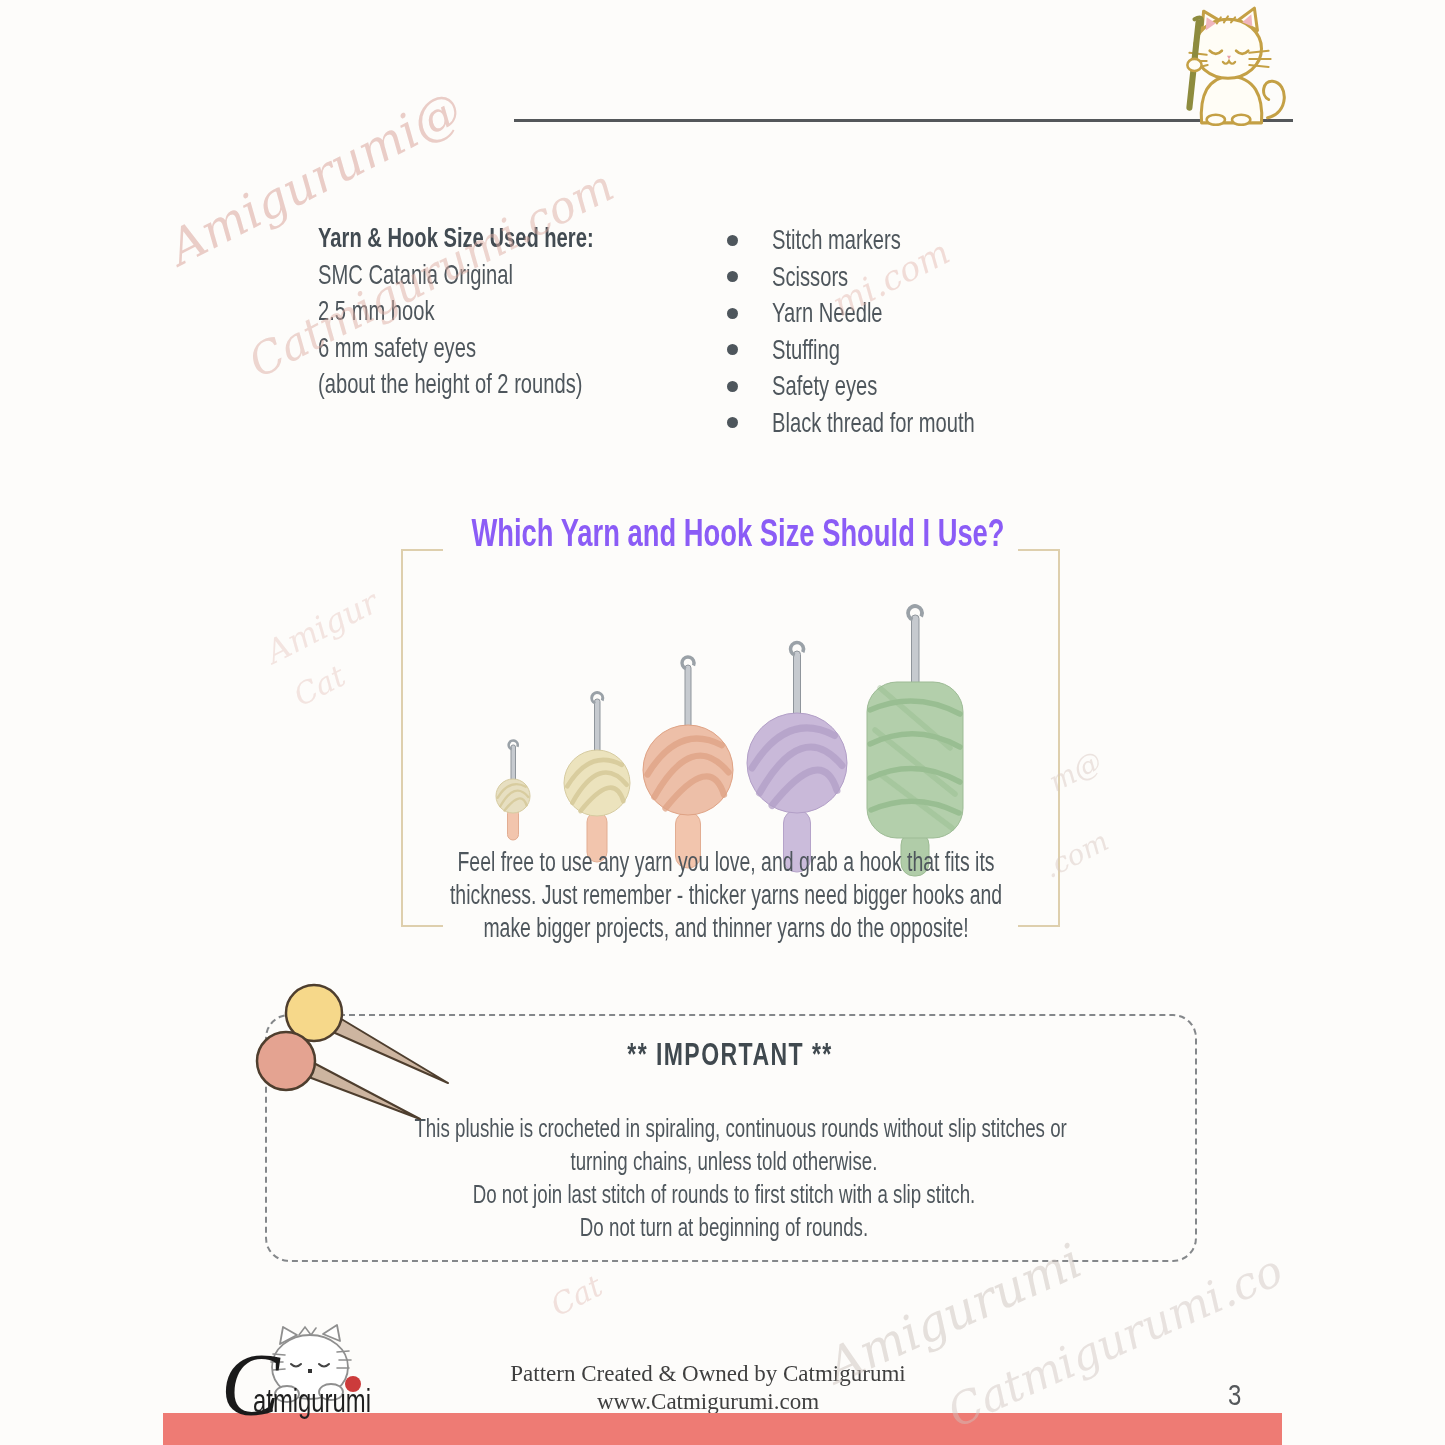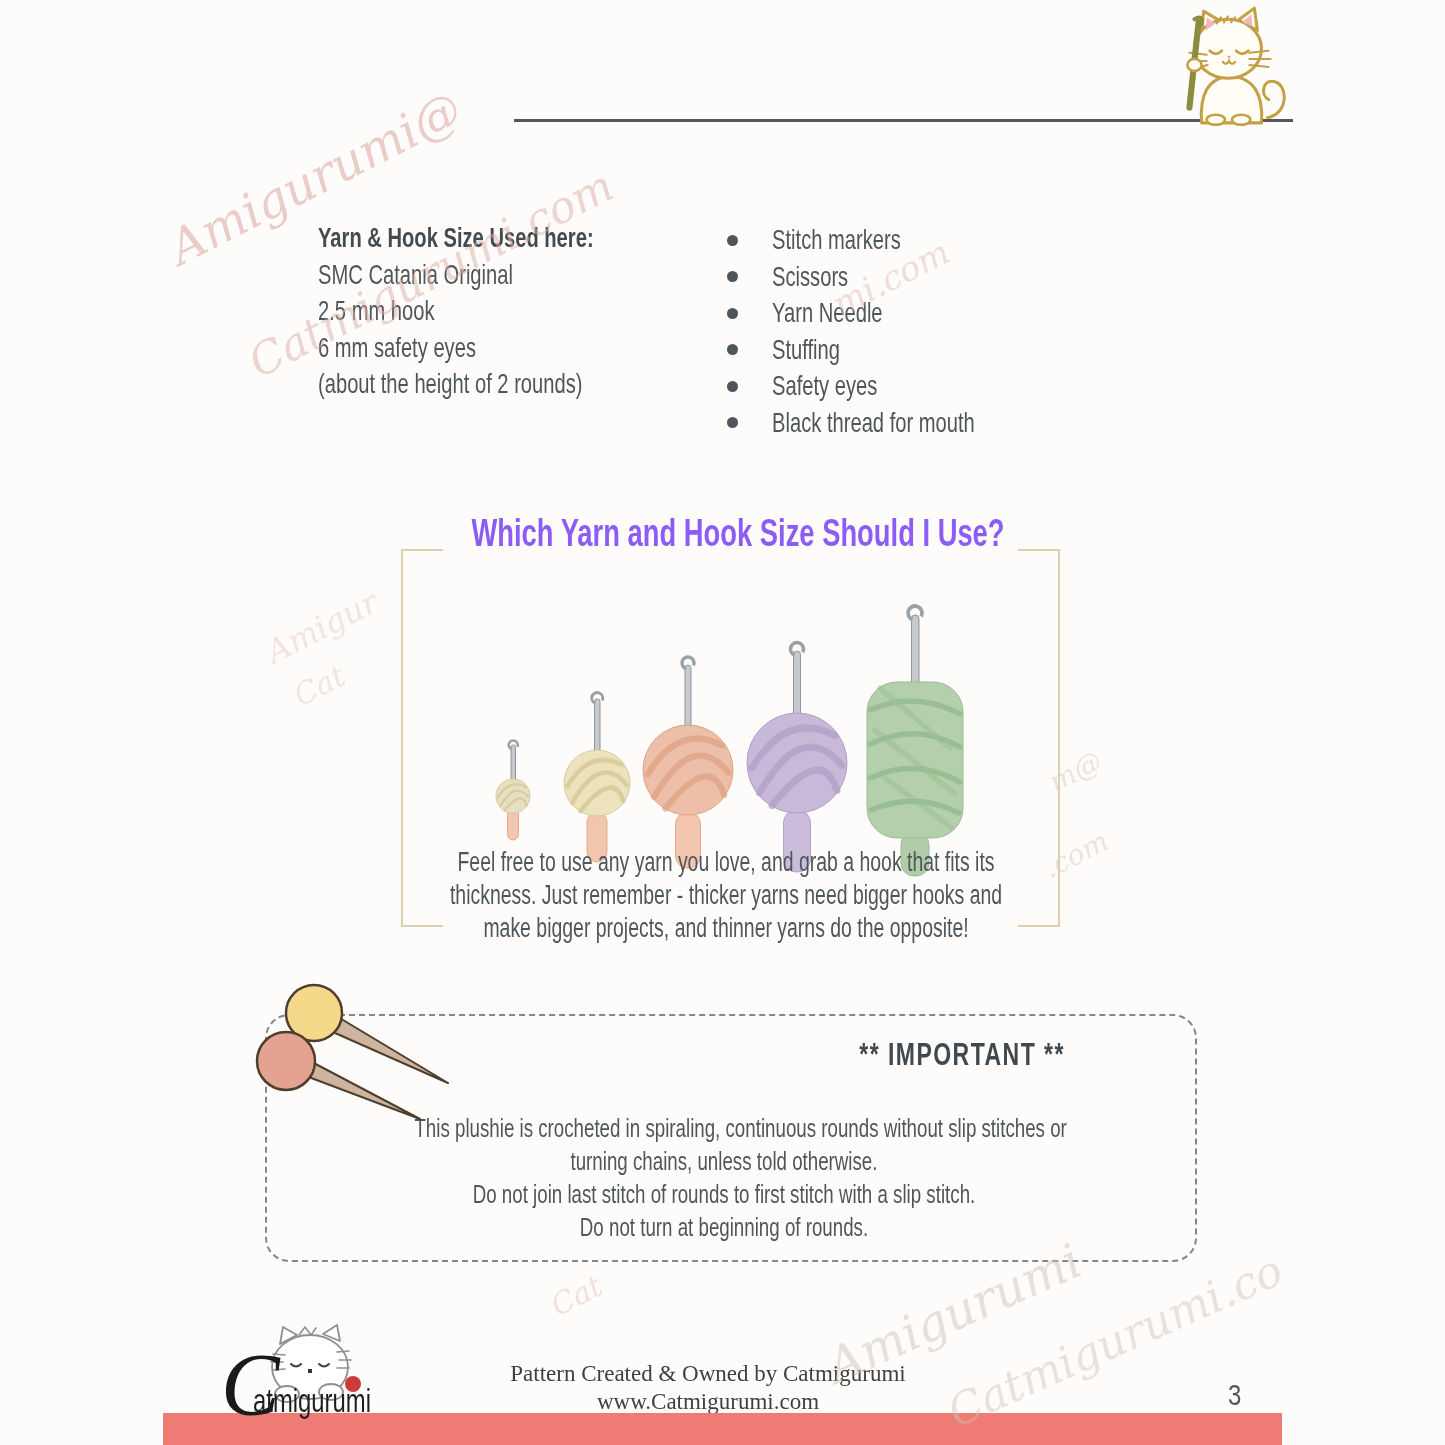--- a/index.html
+++ b/index.html
@@ -27,21 +27,21 @@
   
   .yg-title{left:318px;top:512px;width:840px;text-align:center;font-size:38px;font-weight:700;color:#8b5cf6;white-space:nowrap;}
   .bracket{width:40px;top:549px;height:374px;}
   .bracket.l{left:401px;border-left:2px solid #decfad;border-top:2px solid #decfad;border-bottom:2px solid #decfad;}
   .bracket.r{left:1018px;border-right:2px solid #decfad;border-top:2px solid #decfad;border-bottom:2px solid #decfad;}
   .yg-svg{left:430px;top:598px;width:580px;height:282px;}
   .yg-cap{left:326px;top:846px;width:800px;text-align:center;}
   .yg-cap .ln{font-size:27px;line-height:33px;white-space:nowrap;}
   
   .imp-box{left:265px;top:1014px;width:928px;height:244px;border:2px dashed #84878a;border-radius:24px;}
-  .imp-title{left:265px;top:1036px;width:930px;text-align:right;font-size:32px;font-weight:700;
+  .imp-title{left:265px;top:1036px;width:930px;text-align:center;font-size:32px;font-weight:700;
              color:#40494f;letter-spacing:2px;white-space:nowrap;}
   .imp-body{left:294px;top:1112px;width:860px;text-align:center;}
   .imp-body .ln{font-size:26px;line-height:33px;white-space:nowrap;}
   .pins{left:252px;top:973px;width:210px;height:152px;z-index:5;}
   
   .logo{left:225px;top:1322px;width:160px;height:100px;z-index:6;}
   .credit{left:458px;top:1360px;width:500px;text-align:center;font-family:"Liberation Serif",serif;
           color:#3f3f3f;font-size:23px;line-height:28px;}
   .pgnum{left:1228px;top:1378px;font-size:30px;color:#55585b;transform:scaleX(0.8);transform-origin:left top;}
   .botbar{left:163px;top:1413px;width:1119px;height:32px;background:#ee7b74;}

